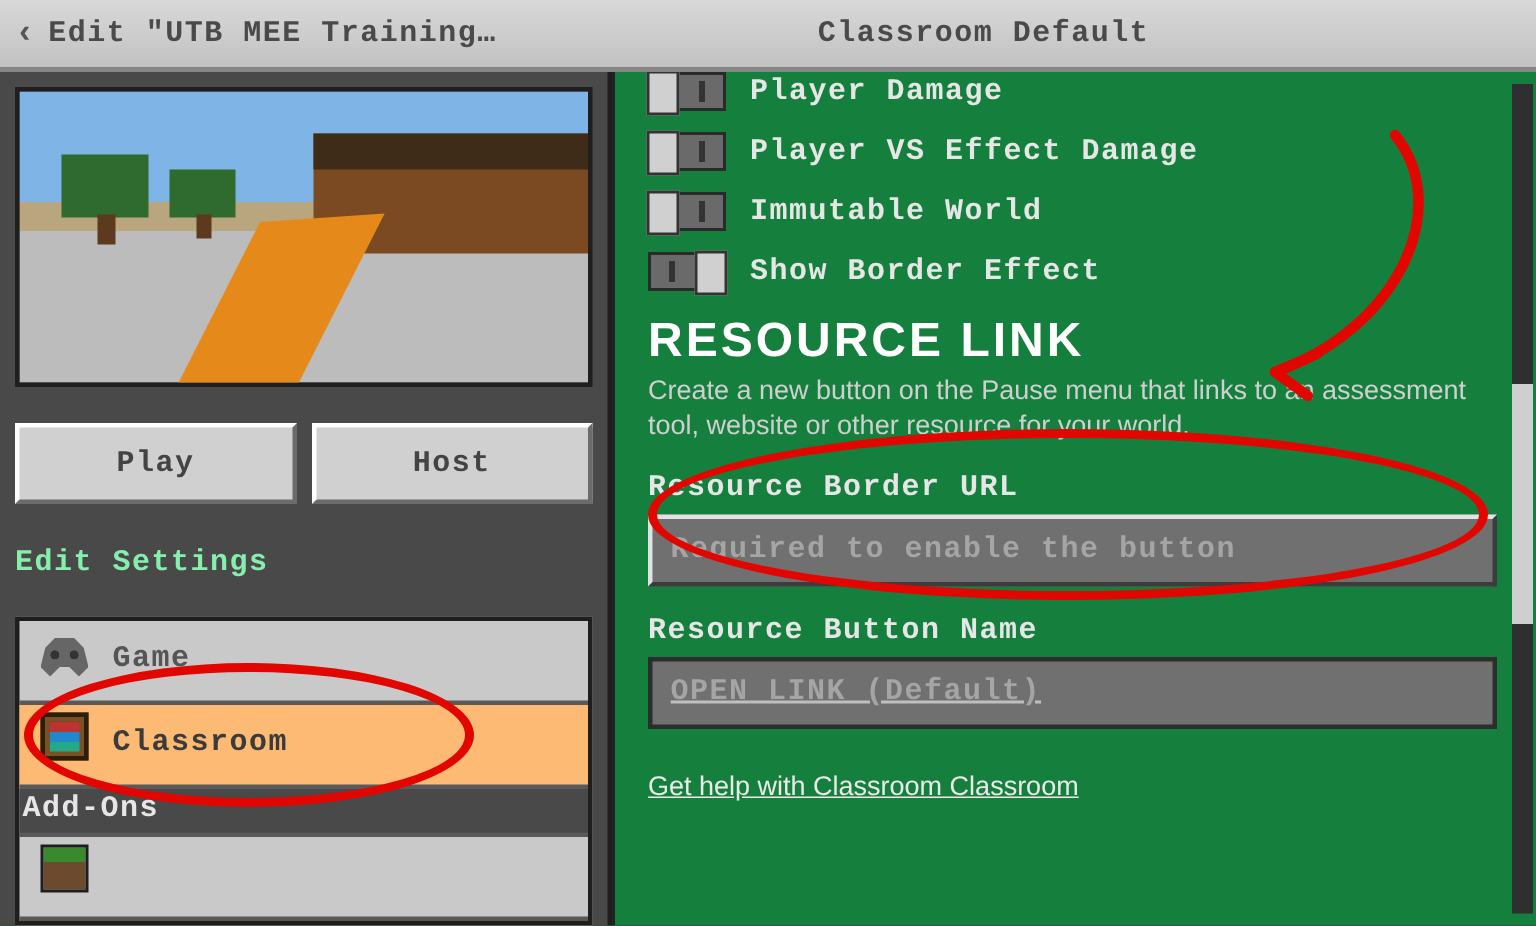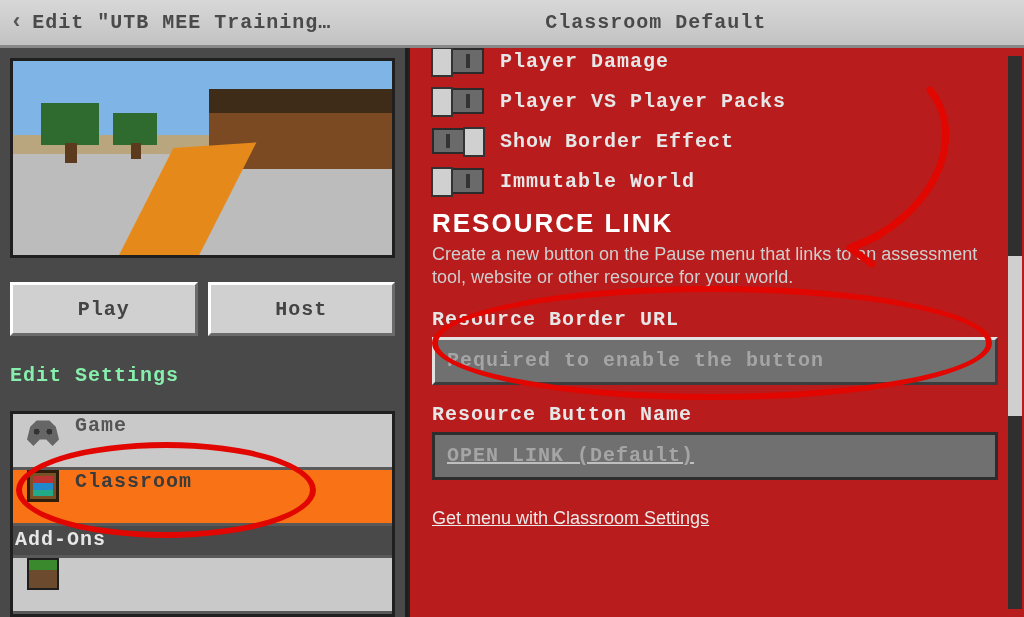--- a/index.html
+++ b/index.html
@@ -69,41 +69,41 @@
       display: flex; align-items: center; justify-content: center;
       color: #444; font-size: 20px;
       cursor: pointer;
     }
     .section-label {
       color: #86efac; font-size: 20px; margin-top: 4px;
     }
     .settings-list { background: #c9c9c9; border: 3px solid #1f1f1f; display:flex; flex-direction:column;}
     .settings-item {
       height: 56px;
-      display: flex; align-items: flex-start; gap: 16px;
-      padding: 0 14px;
+      display: flex; align-items: flex-end; gap: 16px;
+      padding: 16px 14px;
       border-bottom: 3px solid #595959;
       color: #555; font-size: 20px;
       cursor: pointer;
     }
     .settings-item.active {
-      background: #f97316; color: #3b3b3b;
+      background: #fdba74; color: #3b3b3b;
     }
     .settings-item .icon {
       width: 32px; height: 32px; display:inline-block;
     }
     .addons-label {
       color: #e6e6e6; font-size: 20px;
       padding: 2px 0 4px 2px;
       background: #494949;
     }
     .right-col {
       flex: 1;
       border-left: 2px solid #222;
-      background: #b91c1c;
+      background: #15803d;
       padding: 0 26px 0 22px;
       position: relative;
       overflow: hidden;
     }
     .toggle-row { display: flex; align-items: center; gap: 16px; margin: 6px 0 14px 0;}
     .toggle {
       width: 52px; height: 26px; background: #6a6a6a;
       border: 2px solid #2a2a2a; position: relative; cursor:pointer;
     }
     .toggle .knob {
@@ -113,21 +113,21 @@
     .toggle.off .knob { left: -3px; }
     .toggle.on .knob { right: -3px; }
     .toggle.on { background: #6a6a6a;}
     .toggle .track-dot {
       position:absolute; width:4px; height:14px; top:4px; background:#333;
     }
     .toggle.off .track-dot{ right: 12px;}
     .toggle.on  .track-dot{ left: 12px;}
     .toggle-label { color:#e6e6e6; font-size: 20px;}
     .section-head {
-      color: #fff; font-size: 26px; font-weight: 800;
+      color: #fff; font-size: 32px; font-weight: 800;
       letter-spacing: 2px; margin-top: 10px;
       font-family: Arial, sans-serif;
     }
     .section-desc {
       color: #cfcfcf; font-size: 18px; margin: 4px 0 18px 0; line-height: 1.3;
     }
     .field-label { color:#e6e6e6; font-size: 20px; margin-bottom: 6px;}
     .text-input {
       width: 100%; height: 48px;
       background: #707070;
@@ -227,47 +227,47 @@
           <span class="track-dot"></span>
           <span class="knob"></span>
         </div>
       <span class="toggle-label pixel-font">Player Damage</span>
     </div>
     <div class="toggle-row">
       <div class="toggle off">
           <span class="track-dot"></span>
           <span class="knob"></span>
         </div>
-      <span class="toggle-label pixel-font">Player VS Player Packs</span>
+      <span class="toggle-label pixel-font">Player VS Effect Damage</span>
+    </div>
+    <div class="toggle-row">
+      <div class="toggle off">
+          <span class="track-dot"></span>
+          <span class="knob"></span>
+        </div>
+      <span class="toggle-label pixel-font">Immutable World</span>
     </div>
     <div class="toggle-row">
       <div class="toggle on">
           <span class="track-dot"></span>
           <span class="knob"></span>
         </div>
       <span class="toggle-label pixel-font">Show Border Effect</span>
     </div>
-    <div class="toggle-row">
-      <div class="toggle off">
-          <span class="track-dot"></span>
-          <span class="knob"></span>
-        </div>
-      <span class="toggle-label pixel-font">Immutable World</span>
-    </div>
 
     <div class="section-head">RESOURCE LINK</div>
     <div class="section-desc">Create a new button on the Pause menu that links to an assessment tool, website or other resource for your world.</div>
 
     <div class="field-label pixel-font">Resource Border URL</div>
     <input class="text-input pixel-font" placeholder="Required to enable the button" style="">
 
     <div class="field-label pixel-font">Resource Button Name</div>
     <input class="text-input dim pixel-font" placeholder="OPEN LINK (Default)" style="">
 
-    <span class="help-link">Get menu with Classroom Settings</span>
+    <span class="help-link">Get help with Classroom Classroom</span>
 
     <div class="scrollbar">
       <div class="scroll-thumb"></div>
     </div>
   </div>
 </div>
 
 <div class="anno-ellipse anno1"></div>
 <div class="anno-ellipse anno2"></div>
 <svg class="arrow" style="left:760px; top:80px;" width="220" height="190" viewBox="0 0 220 190">

